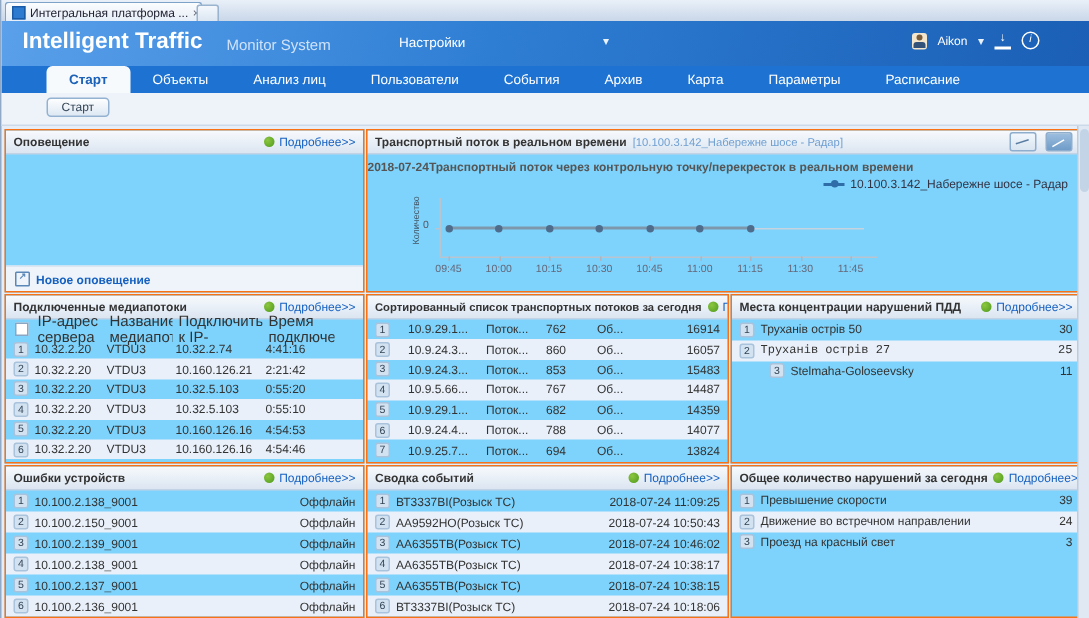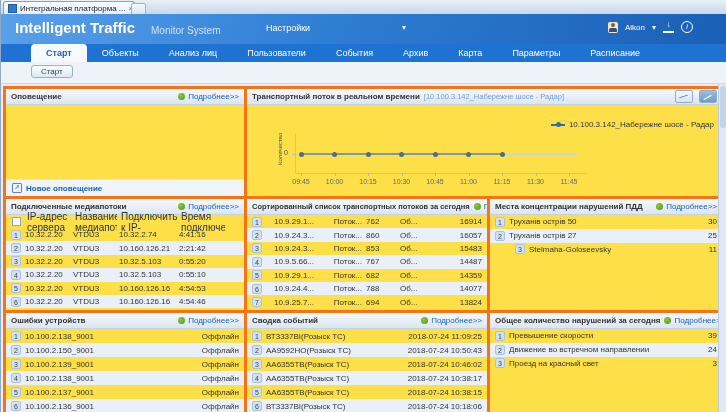--- a/index.html
+++ b/index.html
@@ -37,21 +37,21 @@
   .nav{position:absolute;top:44px;height:18px;left:0;right:0;background:#1d72d2;
     padding-left:30px;display:flex;}
   .nav-item{padding:0 15px;line-height:18px;font-size:9px;color:#fff;cursor:pointer;white-space:nowrap;}
   .nav-item.active{background:#f7fafd;color:#1b62b8;border-radius:4px 4px 0 0;font-weight:bold;}
   
   .subrow{position:absolute;top:62px;height:21px;left:0;right:0;background:#eef3fa;
     border-bottom:1px solid #ccd9e8;}
   .chip{position:absolute;left:30px;top:3px;padding:1px 9px;font-size:8px;color:#345;
     background:linear-gradient(#fdfefe,#dde8f3);border:1px solid #93b1d1;border-radius:3px;cursor:pointer;}
   
-  .panel{position:absolute;background:#fde047;border:3px solid #f97316;overflow:hidden;}
+  .panel{position:absolute;background:#7dd3fc;border:1px solid #f97316;overflow:hidden;}
   .phead{height:15px;background:linear-gradient(#f7fafd,#dbe5f1);border-bottom:1px solid #c3d3e5;
     display:flex;align-items:center;padding:0 5px;font-size:8px;gap:4px;}
   .ptitle{font-weight:bold;color:#333;white-space:nowrap;}
   .psub{color:#6f9fd2;font-size:7.5px;white-space:nowrap;overflow:hidden;}
   .more{margin-left:auto;display:flex;align-items:center;gap:3px;color:#1661c0;cursor:pointer;white-space:nowrap;}
   .gico{width:7px;height:7px;border-radius:50%;background:radial-gradient(circle at 35% 35%,#8cc63f,#4e9a1e);flex:none;}
   .cbtn{width:16px;height:11px;border:1px solid #8fadcc;border-radius:2px;margin-left:3px;position:relative;}
   .cbtn.b1{background:linear-gradient(#f2f7fc,#d9e5f1);}
   .cbtn.b1::after{content:"";position:absolute;left:3px;top:5px;width:9px;height:1px;background:#5b7da3;transform:rotate(-18deg);}
   .cbtn.b2{background:linear-gradient(#9cbede,#6f9cc9);margin-left:2px;}
@@ -64,21 +64,21 @@
     background:#d3e2f1;border:1px solid #a9c3dc;color:#345;border-radius:2px;box-sizing:border-box;}
   .cell-label{overflow:hidden;text-overflow:clip;}
   .cell-value{margin-left:auto;text-align:right;}
   .thead-row{display:flex;align-items:center;padding:0 5px;gap:4px;font-size:10px;color:#333;height:13px;}
   .cbx{width:7px;height:7px;border:1px solid #8aa6c2;background:#fff;flex:none;margin:0 2px 0 1px;}
   .c-ip{width:44px;flex:none;overflow:hidden;}
   .c-name{width:42px;flex:none;overflow:hidden;}
   .c-tgt{width:56px;flex:none;overflow:hidden;}
   .c-time{width:44px;flex:none;overflow:hidden;}
   .f-ip{width:56px;flex:none;overflow:hidden;text-align:center;}
-  .f-c2{width:36px;flex:none;overflow:hidden;text-align:right;}
+  .f-c2{width:36px;flex:none;overflow:hidden;}
   .f-v1{width:30px;flex:none;overflow:hidden;}
   .f-c4{width:26px;flex:none;overflow:hidden;}
   .f-v2{margin-left:auto;text-align:right;}
   
   .afoot{position:absolute;left:0;right:0;bottom:0;height:16px;background:#eff4fa;
     border-top:1px solid #dde6f0;display:flex;align-items:center;gap:4px;padding:0 6px;
     font-size:8px;color:#1661c0;font-weight:bold;cursor:pointer;}
   .nico{width:8px;height:8px;border:1px solid #5b87b8;border-radius:1px;font-size:6px;
     line-height:7px;text-align:center;color:#5b87b8;flex:none;}
   .nico::after{content:"↗";}
@@ -171,20 +171,21 @@
     </div>
   </div>
 
   <div class="panel" id="p-chart">
     <div class="phead">
       <span class="ptitle">Транспортный поток в реальном времени</span>
       <span class="psub">[10.100.3.142_Набережне шосе - Радар]</span>
       <span class="cbtn b1"></span>
       <span class="cbtn b2"></span>
     </div>
+    <div class="chart-title">2018-07-24Транспортный поток через контрольную точку/перекресток в реальном времени</div>
     <div class="legend">
       <span class="lmark"></span>
       <span>10.100.3.142_Набережне шосе - Радар</span>
     </div>
     <div class="ylab">Количество</div>
     <div class="yzero">0</div>
     <div id="plot">
         <div class="axis" style="left: 0px; top: 39px; width: 292px; height: 1px;"></div>
         <div class="axis" style="left: 0px; top: 0px; width: 1px; height: 39px;"></div>
         <div class="axis" style="left: -3px; top: 19.5px; width: 3px; height: 1px;"></div>
@@ -354,21 +355,21 @@
         <span class="gico"></span>
         <span>Подробнее&gt;&gt;</span>
       </span>
     </div>
     <div id="places-rows">
         <div class="trow" style="height: 13.8px;">
           <span class="badge">1</span>
           <span class="cell-label">Труханів острів 50</span>
           <span class="cell-value">30</span>
         </div>
-        <div class="trow alt" style="height: 13.8px;">
+        <div class="trow alt" style="height: 13.8px; font-family: Liberation Mono, monospace;">
           <span class="badge">2</span>
           <span class="cell-label">Труханів острів 27</span>
           <span class="cell-value">25</span>
         </div>
         <div class="trow" style="height: 13.8px; padding-left: 25px;">
           <span class="badge">3</span>
           <span class="cell-label">Stelmaha-Goloseevsky</span>
           <span class="cell-value">11</span>
         </div>
       </div>

